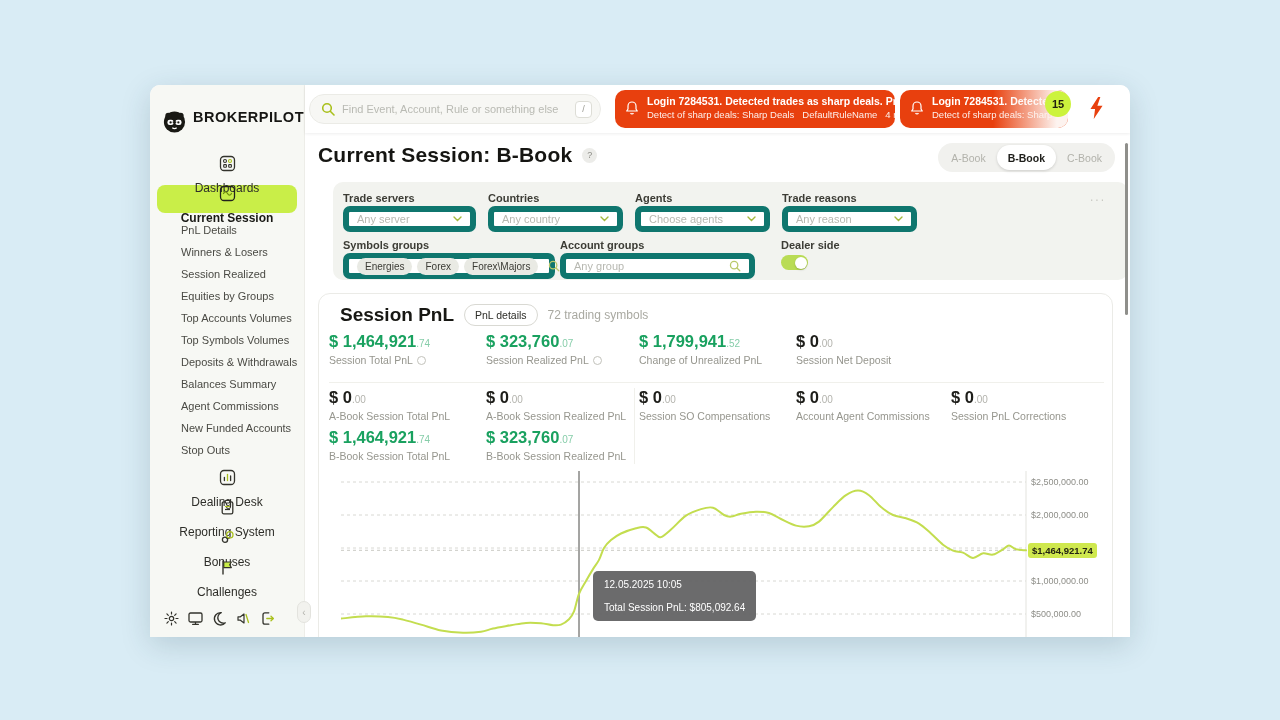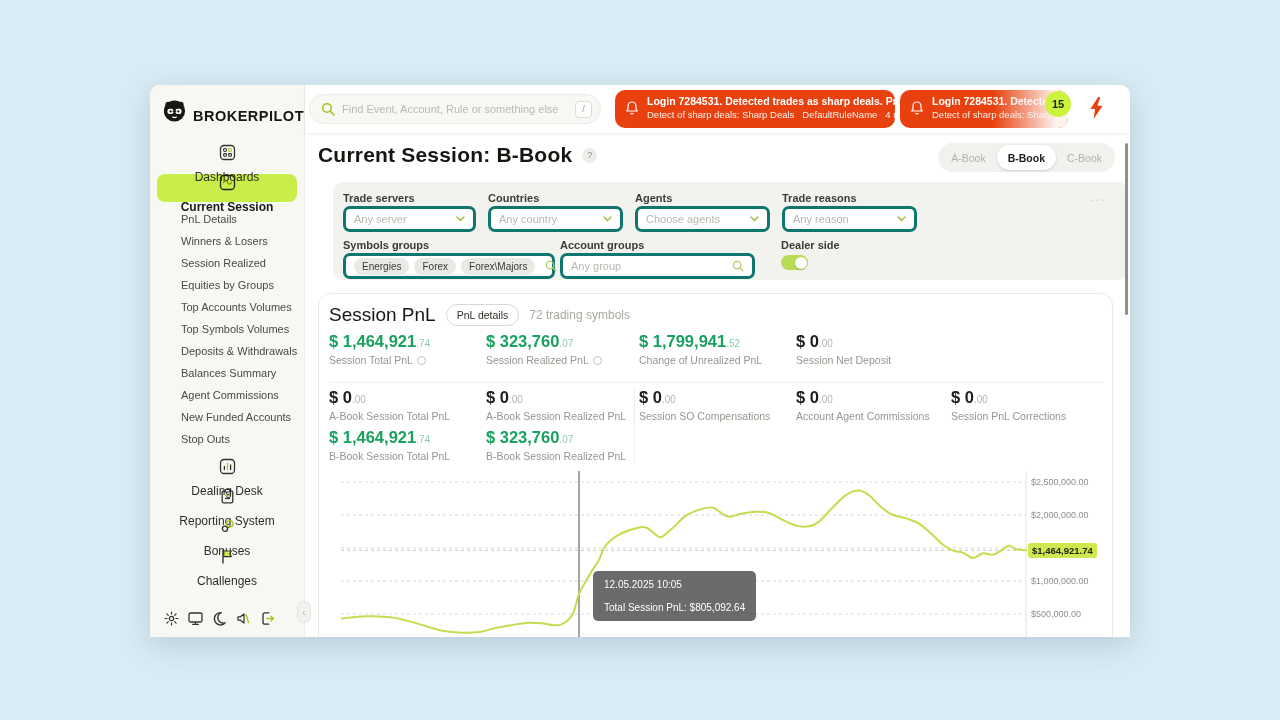--- a/index.html
+++ b/index.html
@@ -6,21 +6,21 @@
   html,body { width:1280px; height:720px; overflow:hidden; }
   body { background:#d9ecf5; font-family:"Liberation Sans","DejaVu Sans",sans-serif; }
 
   .app { position:absolute; left:150px; top:85px; width:980px; height:552px;
          background:#fff; border-radius:10px 10px 0 0; overflow:hidden;
          box-shadow:0 8px 30px rgba(30,60,80,.18); }
 
   
   .sidebar { position:absolute; left:0; top:0; width:155px; height:552px;
              background:#f7f8f4; border-right:1px solid #ededE8; }
-  .logo { display:flex; align-items:flex-end; gap:7px; padding:13px 0 10px 13px; }
+  .logo { display:flex; align-items:flex-start; gap:7px; padding:24px 0 10px 13px; }
   .logo-badge { width:26px; height:26px; }
   .logo-text { font-size:14.5px; font-weight:bold; letter-spacing:.5px; color:#161613; }
   .nav { padding:8px 0 0 0; }
   .nav-item { display:flex; align-items:center; gap:9px; height:28px; margin:2px 7px;
               padding:0 7px; border-radius:8px; font-size:12px; color:#2e2e29; cursor:pointer;flex-direction:column; }
   .nav-item.active { background:#c9ee48; font-weight:bold; color:#191915; }
   .nav-item .ic { width:17px; height:17px; flex:0 0 17px; display:flex; }
   .nav-item .badge { margin-left:auto; background:#e8380d; color:#fff; font-size:8px;
               font-weight:bold; border-radius:8px; padding:2px 5px; }
   .nav-sub { padding:4px 0 6px 0; }
@@ -73,40 +73,40 @@
          display:flex; align-items:center; padding:2px; }
   .seg-item { padding:0 11px; height:25px; display:flex; align-items:center; font-size:10.5px;
               color:#b2b2ab; border-radius:13px; cursor:pointer; }
   .seg-item.active { background:#fff; color:#1e1e1a; font-weight:bold;
               box-shadow:0 1px 3px rgba(0,0,0,.15); }
 
   
   .filter-card { position:absolute; left:28px; top:49px; width:795px; height:98px;
                  background:#f2f3ef; border-radius:10px; }
   .f-label { position:absolute; font-size:11px; color:#3c3c35; font-weight:bold; }
-  .f-field { position:absolute; height:26px; background:#fff; border:3px solid #0f766e;
+  .f-field { position:absolute; height:26px; background:#fff; border:6px solid #0f766e;
              border-radius:7px; display:flex; align-items:center; padding:0 8px; gap:5px;
              font-size:11px; color:#b7b8b1; cursor:pointer; }
   .f-field .ph { flex:1; white-space:nowrap; overflow:hidden; }
   .chev { width:9px; height:6px; flex:0 0 9px; }
   .mag { width:12px; height:12px; flex:0 0 12px; }
   .tag { background:#e9eae4; border-radius:10px; padding:3px 8px; font-size:10px; color:#3b3b35;
          white-space:nowrap; }
   .toggle { position:absolute; width:27px; height:15px; background:#b9dc55; border-radius:8px;
             cursor:pointer; }
   .toggle .knob { position:absolute; right:1.5px; top:1.5px; width:12px; height:12px;
             background:#fff; border-radius:50%; box-shadow:0 1px 2px rgba(0,0,0,.2); }
   .dots { position:absolute; right:22px; top:8px; color:#c9c9c2; font-size:12px;
           letter-spacing:2px; cursor:pointer; }
 
   
   .session-card { position:absolute; left:13px; top:160px; width:795px; height:420px;
                   background:#fff; border:1px solid #ebebe7; border-radius:12px; }
   .sc-head { position:absolute; left:10px; top:10px; display:flex; align-items:center; gap:10px; }
-  .sc-title { font-size:19px; font-weight:normal; color:#17171三; color:#171713; }
+  .sc-title { font-size:19px; font-weight:bold; color:#17171三; color:#171713;margin-left:11px; }
   .pill-btn { border:1px solid #d9d9d3; border-radius:13px; padding:4px 10px; font-size:10.5px;
               color:#2d2d28; background:#fff; cursor:pointer; }
   .sc-note { font-size:12px; color:#a9a9a1; }
   .stat { position:absolute; width:152px; }
   .stat .v { font-size:16.5px; font-weight:bold; color:#1e1e1a; }
   .stat .v .frac { font-size:10px; font-weight:normal; color:#b3b3ad; }
   .stat.pos .v { color:#19a15f; }
   .stat.pos .v .frac { color:#86cda9; }
   .stat .l { margin-top:3px; font-size:10.5px; color:#96968e; display:flex; align-items:center; gap:4px; }
   .info-o { width:9px; height:9px; border:1px solid #c2c2bb; border-radius:50%; display:inline-block; }

